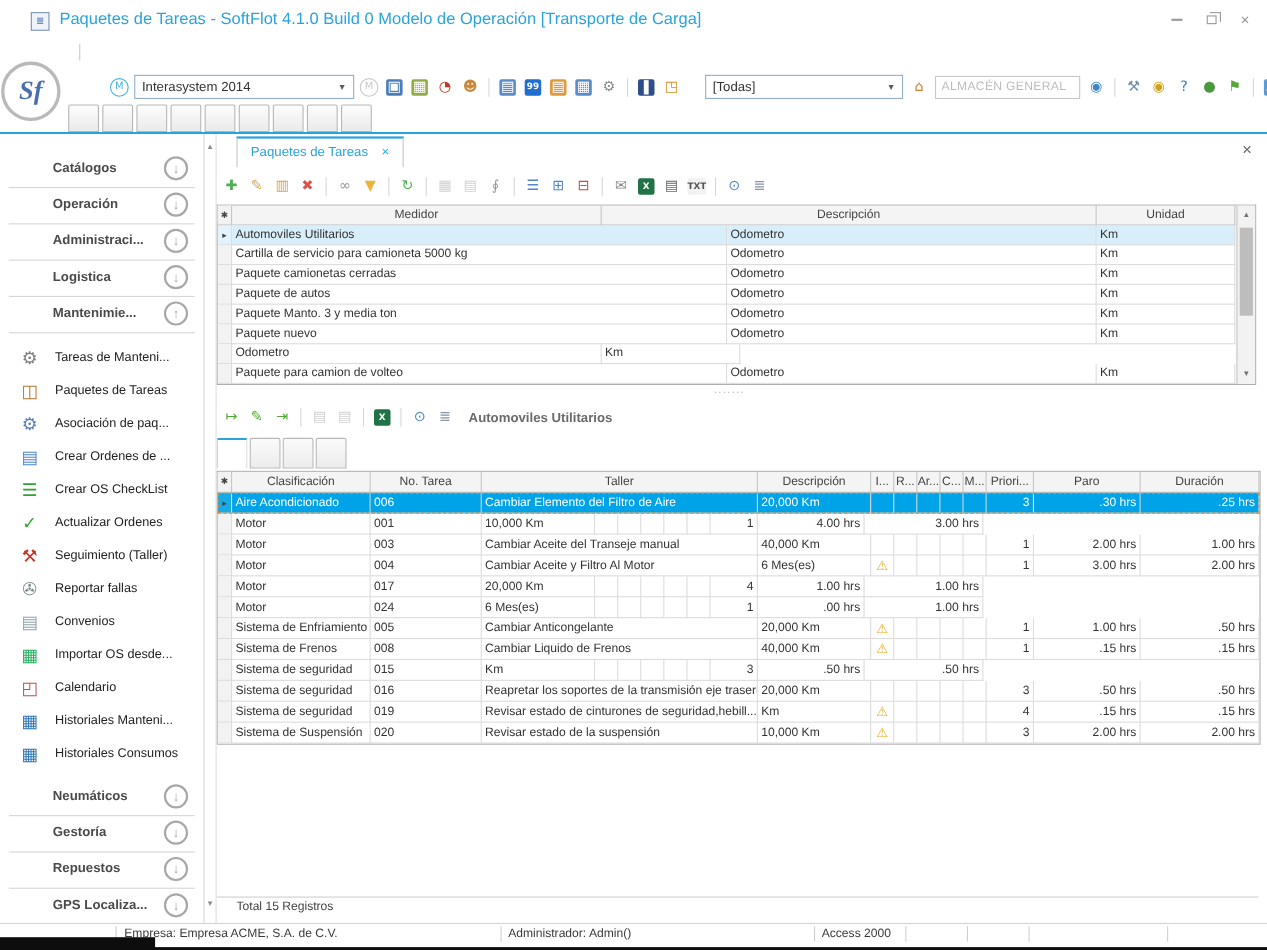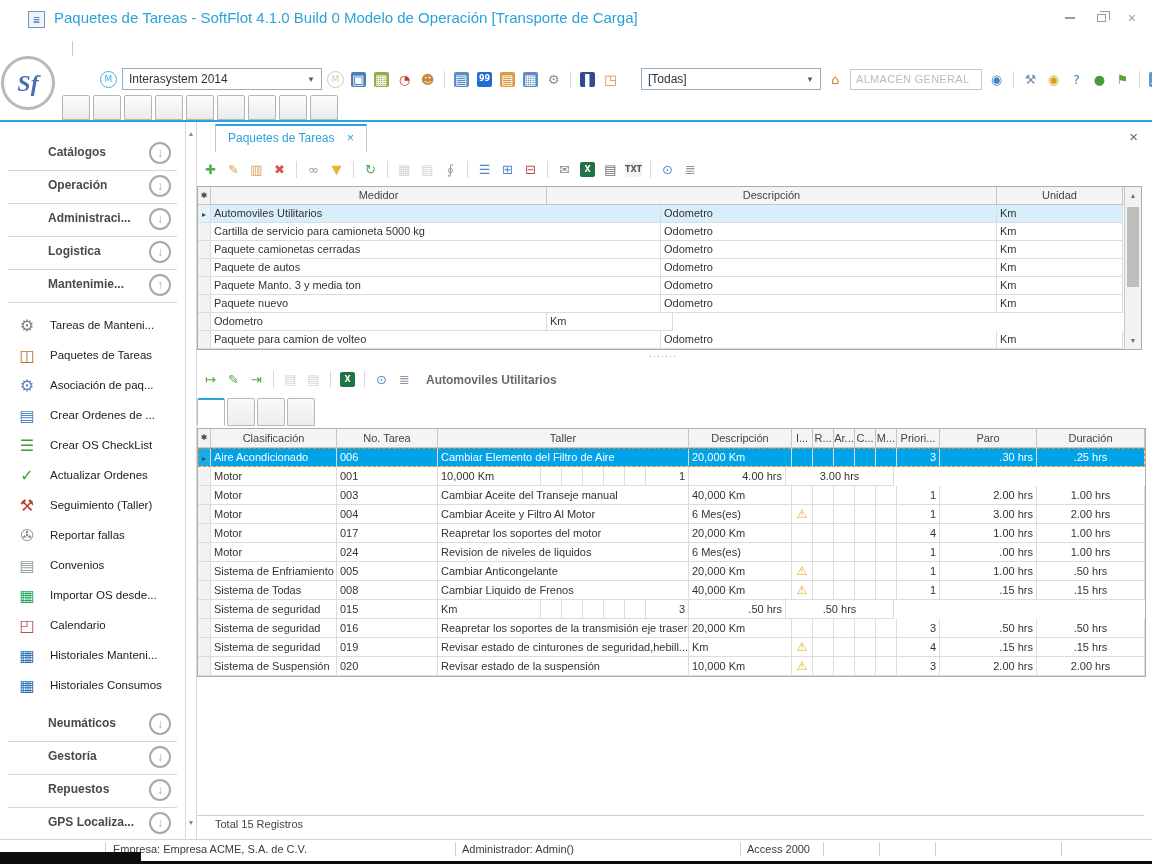--- a/index.html
+++ b/index.html
@@ -87,21 +87,21 @@
   .lgrid .drow .cell{height:19px;line-height:18px}
   .cind{width:13px;background:#f2f2f2;padding:0!important;text-align:center;color:#8a8a8a}
   .corner{font-size:8px;color:#8a8a8a}
   .rowptr{display:none;font-size:8px;color:#444}
   .drow.selected .rowptr{display:inline}
   .u-desc{width:450px}.u-med{width:336px}.u-uni{width:126px}
   .ugrid .drow.selected .cell{background:#d9eefb}
   .ugrid .drow.selected .cind{background:#e4f2fb}
   .c-clas{width:126px}.c-no{width:101px}.c-tarea{width:251px}.c-prog{width:103px}
   .c-i,.c-r,.c-ar,.c-c,.c-m{width:21px;padding:0!important;text-align:center}
-  .c-pri{width:43px;text-align:right}.c-paro{width:97px;text-align:right}.c-dur{width:108px;text-align:center}
+  .c-pri{width:43px;text-align:right}.c-paro{width:97px;text-align:right}.c-dur{width:108px;text-align:right}
   .lgrid .drow.selected{outline:1px dashed #d88b3a;outline-offset:-1px}
   .lgrid .drow.selected .cell{background:#00a2e8;color:#fff}
   .lgrid .drow.selected .cind{background:#18abe8;color:#fff}
   .warn-ico{visibility:hidden;color:#e8a613;font-size:12px;font-family:"DejaVu Sans",sans-serif}
   .drow.warn .warn-ico{visibility:visible}
   .uscroll{position:absolute;right:0;top:0;bottom:0;width:17px;background:#f2f2f2;border-left:1px solid #c6c6c6}
   .uscroll .sa{position:absolute;left:0;width:100%;text-align:center;font-size:7px;color:#707070}
   .uscroll .sa.t{top:5px}.uscroll .sa.b{bottom:5px}
   .uscroll .thumb{position:absolute;left:2px;right:2px;top:20px;height:80px;background:#bdbdbd}
   .dots{position:absolute;left:452px;top:229px;color:#999;font-size:9px;letter-spacing:1px}
@@ -633,36 +633,34 @@
           <span class="cell c-c"></span>
           <span class="cell c-m"></span>
           <span class="cell c-pri">1</span>
           <span class="cell c-paro">3.00 hrs</span>
           <span class="cell c-dur">2.00 hrs</span>
         </div>
         <div class="drow">
           <span class="cell cind"></span>
           <span class="cell c-clas">Motor</span>
           <span class="cell c-no">017</span>
-          <span class="cell c-tarea">Reapretar los soportes del motor</span>
           <span class="cell c-prog">20,000 Km</span>
           <span class="cell c-i"><span class="warn-ico">⚠</span></span>
           <span class="cell c-r"></span>
           <span class="cell c-ar"></span>
           <span class="cell c-c"></span>
           <span class="cell c-m"></span>
           <span class="cell c-pri">4</span>
           <span class="cell c-paro">1.00 hrs</span>
           <span class="cell c-dur">1.00 hrs</span>
         </div>
         <div class="drow">
           <span class="cell cind"></span>
           <span class="cell c-clas">Motor</span>
           <span class="cell c-no">024</span>
-          <span class="cell c-tarea">Revision de niveles de liquidos</span>
           <span class="cell c-prog">6 Mes(es)</span>
           <span class="cell c-i"><span class="warn-ico">⚠</span></span>
           <span class="cell c-r"></span>
           <span class="cell c-ar"></span>
           <span class="cell c-c"></span>
           <span class="cell c-m"></span>
           <span class="cell c-pri">1</span>
           <span class="cell c-paro">.00 hrs</span>
           <span class="cell c-dur">1.00 hrs</span>
         </div>
@@ -676,21 +674,21 @@
           <span class="cell c-r"></span>
           <span class="cell c-ar"></span>
           <span class="cell c-c"></span>
           <span class="cell c-m"></span>
           <span class="cell c-pri">1</span>
           <span class="cell c-paro">1.00 hrs</span>
           <span class="cell c-dur">.50 hrs</span>
         </div>
         <div class="drow warn">
           <span class="cell cind"></span>
-          <span class="cell c-clas">Sistema de Todas</span>
+          <span class="cell c-clas">Sistema de Frenos</span>
           <span class="cell c-no">008</span>
           <span class="cell c-tarea">Cambiar Liquido de Frenos</span>
           <span class="cell c-prog">40,000 Km</span>
           <span class="cell c-i"><span class="warn-ico">⚠</span></span>
           <span class="cell c-r"></span>
           <span class="cell c-ar"></span>
           <span class="cell c-c"></span>
           <span class="cell c-m"></span>
           <span class="cell c-pri">1</span>
           <span class="cell c-paro">.15 hrs</span>

